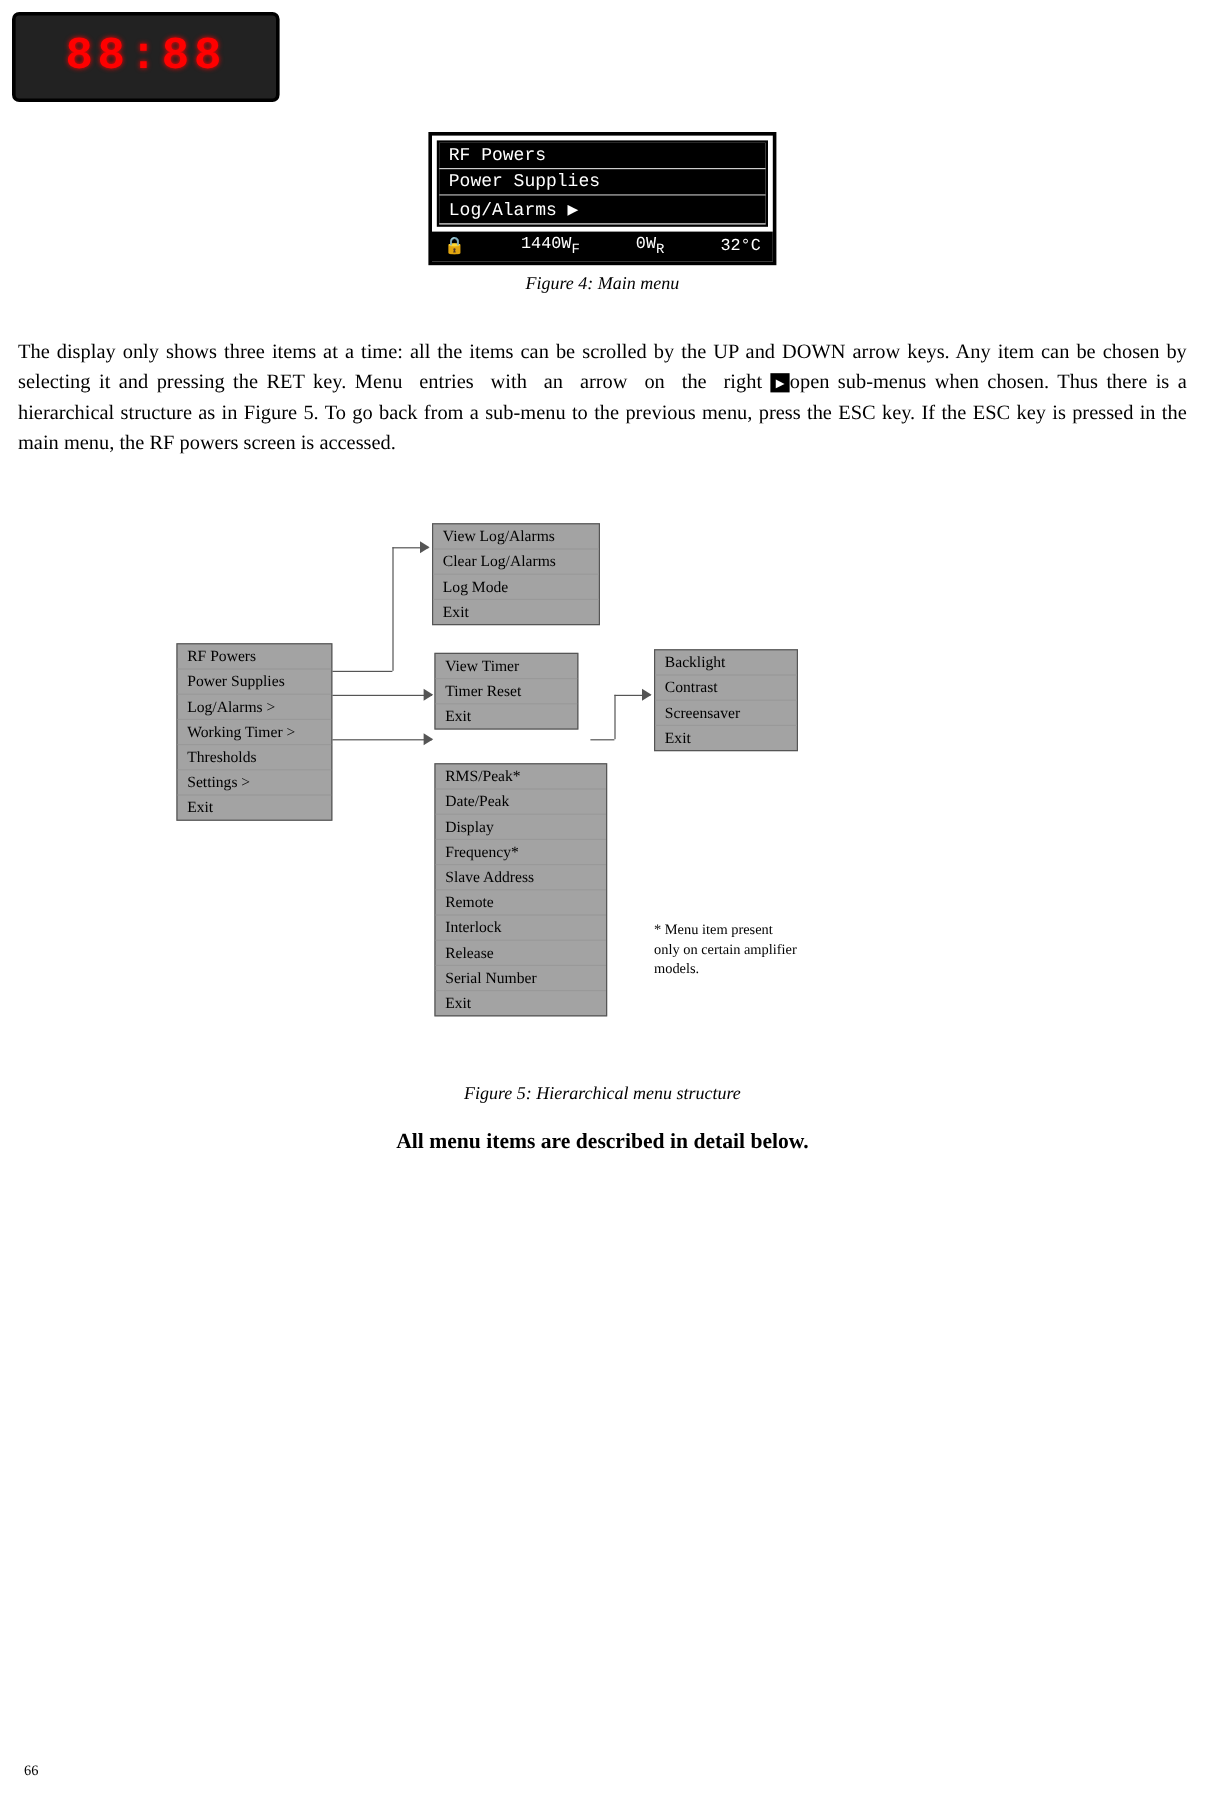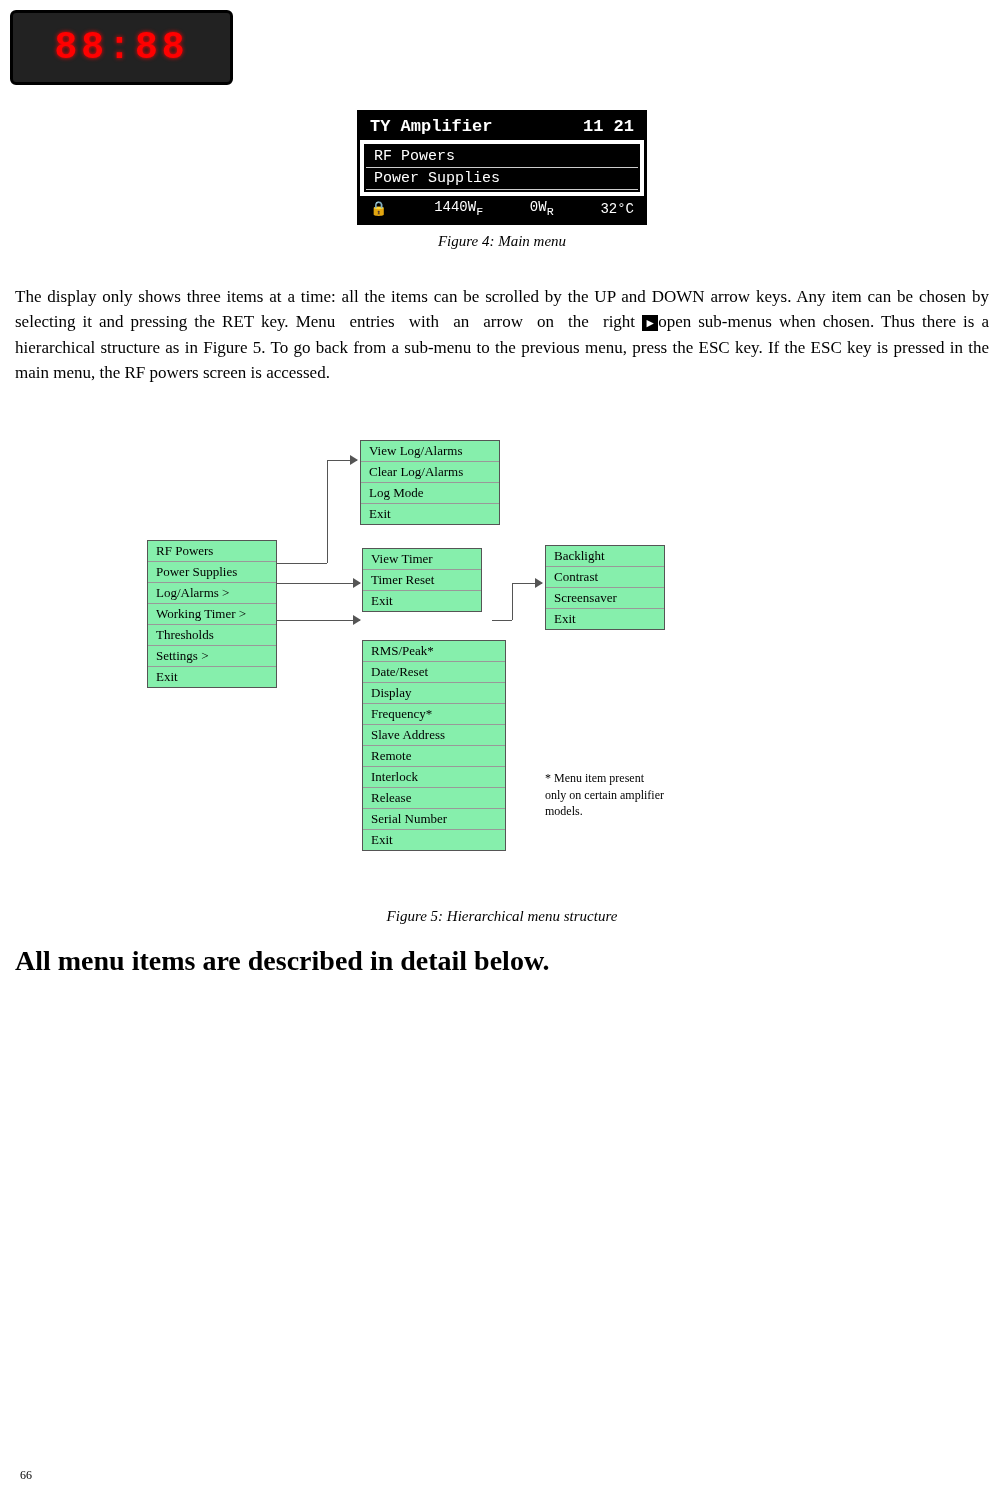--- a/index.html
+++ b/index.html
@@ -138,21 +138,21 @@
     .hierarchy-diagram {
       position: relative;
       width: 750px;
       height: 480px;
     }
 
     
     .menu-box {
       position: absolute;
       border: 1px solid #555;
-      background: #86efac;
+      background: #a3a3a3;
     }
     .menu-box .menu-row {
       padding: 2px 8px;
       font-size: 13px;
       border-bottom: 1px solid #999;
       white-space: nowrap;
     }
     .menu-box .menu-row:last-child {
       border-bottom: none;
     }
@@ -178,24 +178,25 @@
     }
 
     .note-text {
       position: absolute;
       font-size: 12px;
       line-height: 1.4;
     }
 
     
     .all-menu-text {
-      font-size: 28px;
+      font-size: 18px;
       font-weight: bold;
-      margin: 15px 0;
+      margin: 15px 16px;
       padding: 0 5px;
+      text-align: center;
     }
 
     
     .page-number {
       position: absolute;
       bottom: 20px;
       left: 20px;
       font-size: 12px;
     }
   </style>
@@ -203,27 +204,24 @@
 <body>
 
 <div class="top-display">
   <span class="lcd-digits">88:88</span>
 </div>
 
 <div class="main-content">
 
   <div class="figure4-container">
     <div class="menu-display">
-      <div class="menu-header">
-        <span>TY  Amplifier</span>
-        <span>11 21</span>
-      </div>
       <div class="menu-body">
         <div class="menu-item selected">RF Powers</div>
         <div class="menu-item selected">Power  Supplies</div>
+        <div class="menu-item selected with-arrow">Log/Alarms</div>
       </div>
       <div class="menu-footer">
         <span class="lock-icon">🔒</span>
         <span>1440W<sub>F</sub></span>
         <span>0W<sub>R</sub></span>
         <span>32°C</span>
       </div>
     </div>
     <div class="figure-caption">Figure 4: Main menu</div>
   </div>
@@ -268,21 +266,21 @@
         <div class="menu-row">View Timer</div>
         <div class="menu-row">Timer Reset</div>
         <div class="menu-row">Exit</div>
       </div>
 
       <div class="h-line" style="left:150px; top:200px; width:83px;"></div>
       <div class="arrow-right" style="left:226px; top:195px;"></div>
 
       <div class="menu-box" style="left:235px; top:220px; width:144px;">
         <div class="menu-row">RMS/Peak*</div>
-        <div class="menu-row">Date/Reset</div>
+        <div class="menu-row">Date/Peak</div>
         <div class="menu-row">Display</div>
         <div class="menu-row">Frequency*</div>
         <div class="menu-row">Slave Address</div>
         <div class="menu-row">Remote</div>
         <div class="menu-row">Interlock</div>
         <div class="menu-row">Release</div>
         <div class="menu-row">Serial Number</div>
         <div class="menu-row">Exit</div>
       </div>
 

